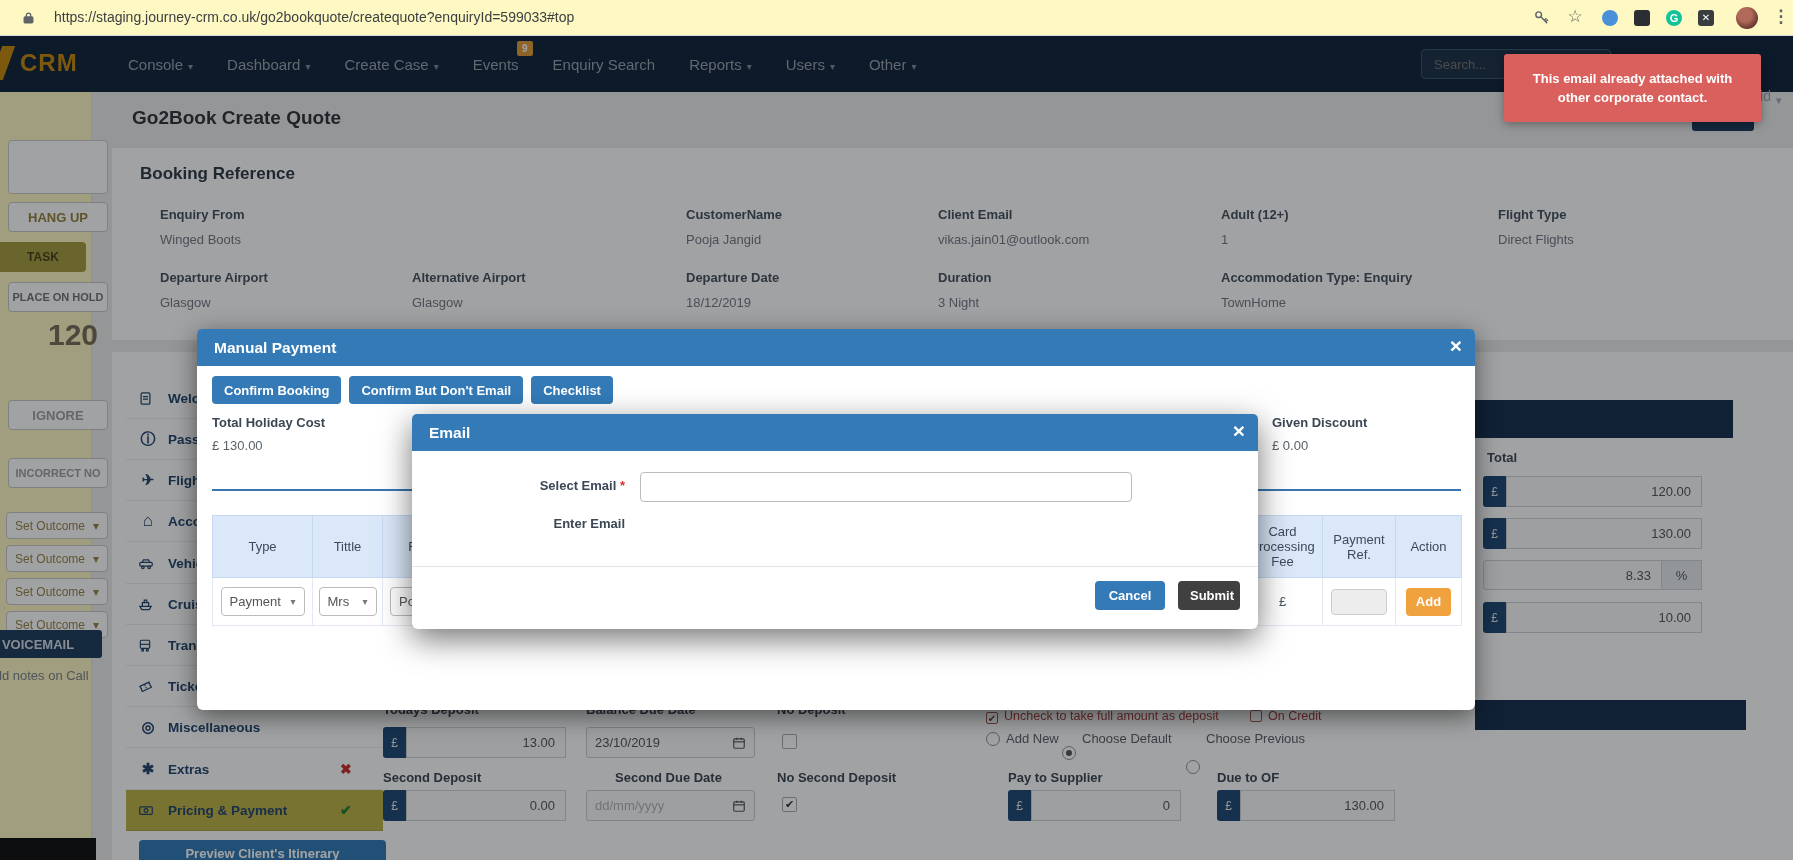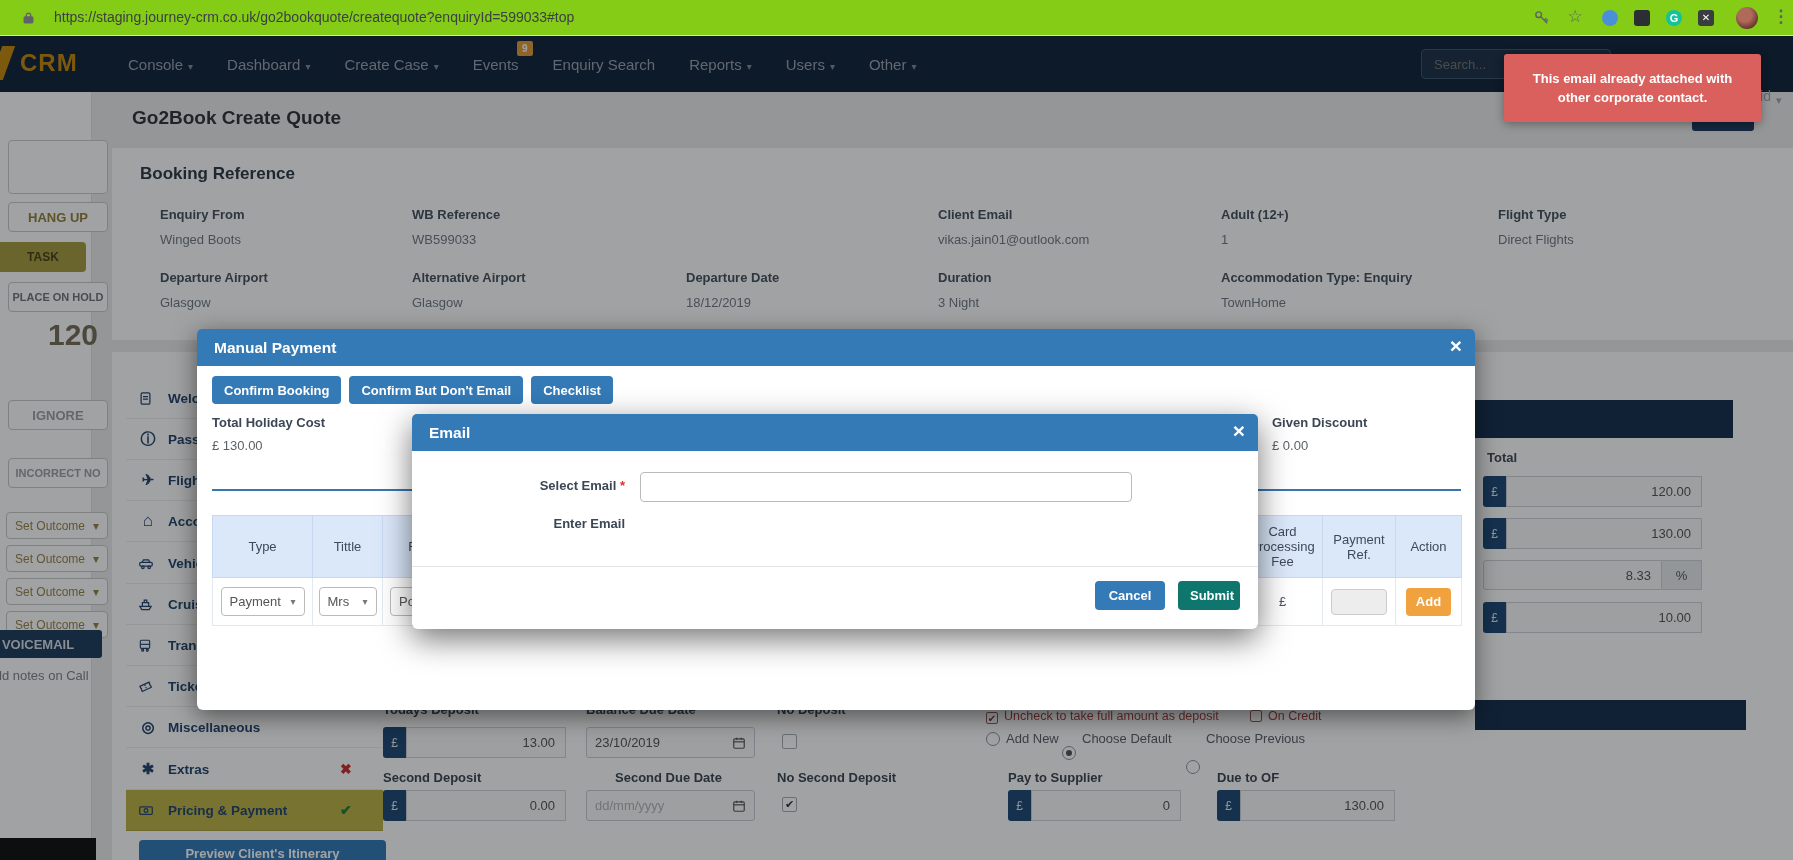--- a/index.html
+++ b/index.html
@@ -1,21 +1,21 @@
 <!DOCTYPE html>
 <html><head>
 <meta charset="utf-8">
 <style>
   * { margin:0; padding:0; box-sizing:border-box; }
   html,body { width:1793px; height:860px; overflow:hidden; font-family:"Liberation Sans", sans-serif; background:#ececec; }
   .abs { position:absolute; }
   #stage { position:relative; width:1793px; height:860px; overflow:hidden; }
 
   
-  #browser-bar { left:0; top:0; width:1793px; height:36px; background:#84cc16; border-bottom:1px solid #d8dade; z-index:40; }
+  #browser-bar { left:0; top:0; width:1793px; height:36px; background:#fef9c3; border-bottom:1px solid #d8dade; z-index:40; }
   #url-text { left:54px; top:9px; font-size:14px; color:#3c4043; }
   .chrome-ic { top:8px; width:18px; height:18px; color:#5f6368; font-size:17px; line-height:18px; text-align:center; }
   .ext-sq { top:10px; width:16px; height:16px; border-radius:3px; }
   #chrome-avatar { top:7px; width:22px; height:22px; border-radius:50%;
      background:radial-gradient(circle at 40% 35%, #b06a5a 0 35%, #6e3a32 70%, #46241f 100%); }
 
   
   #topnav { left:0; top:36px; width:1793px; height:56px; background:#10243a; z-index:1; }
   #logo-mark { left:-4px; top:10px; width:13px; height:34px; background:#c5890f; transform:skewX(-20deg); }
   #logo-text { left:20px; top:13px; font-size:24px; font-weight:bold; color:#c5890f; letter-spacing:1px; }
@@ -35,21 +35,21 @@
   #back-pill { left:1692px; top:112px; width:62px; height:19px; background:#1c3a5c; border-radius:3px; }
   #booking-panel { left:112px; top:148px; width:1681px; height:192px; background:#ffffff; }
   #booking-heading { left:28px; top:16px; font-size:17px; font-weight:bold; color:#2e3946; }
   .bf { position:absolute; width:240px; }
   .bf-l { font-size:13px; color:#46525f; font-weight:600; margin-bottom:10px; }
   .bf-v { font-size:13px; color:#707a85; }
 
   #main-panel { left:112px; top:352px; width:1681px; height:508px; background:#ffffff; }
 
   
-  #call-panel { left:0; top:92px; width:92px; height:768px; background:#ffffff; border-right:1px solid #e2e2e2; z-index:1;text-align:right; }
+  #call-panel { left:0; top:92px; width:92px; height:768px; background:#fef9c3; border-right:1px solid #e2e2e2; z-index:1;text-align:right; }
   .cp-btn { left:8px; width:100px; height:30px; border:1px solid #c9c9c9; border-radius:4px; background:#fff;
             display:flex; align-items:center; justify-content:center; font-weight:bold; }
   .cp-dd { left:6px; width:102px; height:27px; border:1px solid #c9c9c9; border-radius:4px; background:#fff;
            display:flex; align-items:center; justify-content:space-between; padding:0 8px; color:#97854a; font-size:12px; }
 
   
   .side-row { left:126px; width:257px; height:41px; background:#fff; border-bottom:1px solid #ededed;
               display:flex; align-items:center; padding-left:12px; color:#24466e; font-size:13.5px; font-weight:600; }
   .side-ic { width:20px; text-align:center; margin-right:10px; font-size:15px; color:#24466e; flex:0 0 20px; }
   .side-status { position:absolute; left:214px; font-weight:bold; font-size:14px; }
@@ -81,21 +81,21 @@
   #backdrop { left:0; top:36px; width:1793px; height:824px; background:rgba(8,10,14,0.38); z-index:5; }
 
   
   .modal { background:#fff; border-radius:6px; box-shadow:0 6px 24px rgba(0,0,0,0.5); }
   .modal-header { position:absolute; left:0; top:0; right:0; height:37px; background:#337ab7; border-radius:5px 5px 0 0;
                   display:flex; align-items:center; }
   .modal-title { margin-left:17px; color:#fff; font-size:15.5px; font-weight:bold; }
   .modal-close { position:absolute; right:13px; top:5px; color:#fff; font-size:21px; font-weight:bold; cursor:pointer; }
   .btn-blue { background:#337ab7; color:#fff; border:none; border-radius:4px; font-size:13px; font-weight:bold;
               font-family:"Liberation Sans", sans-serif; height:28px; padding:0 12px; cursor:pointer; }
-  .btn-orange { background:#0f766e; color:#fff; border:none; border-radius:4px; font-size:13px; font-weight:bold;
+  .btn-orange { background:#404040; color:#fff; border:none; border-radius:4px; font-size:13px; font-weight:bold;
                 font-family:"Liberation Sans", sans-serif; height:28px; padding:0 12px; cursor:pointer; }
   #manual-modal { left:197px; top:329px; width:1278px; height:381px; z-index:10; }
   #mm-actions { left:15px; top:47px; display:flex; gap:8px; }
   .mm-stat-l { font-size:13px; font-weight:bold; color:#3b4754; }
   .mm-stat-v { font-size:13px; color:#5a6268; }
   #mm-hr { left:15px; top:160px; width:1249px; border-top:2px solid #3776b2; }
 
   #mm-table { left:15px; top:186px; width:1249px; border-collapse:collapse; table-layout:fixed; }
   #mm-table th { background:#dbe8fa; border:1px solid #c6d9f1; color:#3d4a5c; font-size:13px; font-weight:normal;
                  height:62px; text-align:center; padding:2px 4px; }
@@ -172,23 +172,23 @@
 
   <div class="abs" id="page-title">Go2Book Create Quote</div>
   <div class="abs" id="back-pill"></div>
 
   <div class="abs" id="booking-panel">
     <div class="abs" id="booking-heading">Booking Reference</div>
     <div class="bf" style="left:48px;  top:59px;">
         <div class="bf-l">Enquiry From</div>
         <div class="bf-v">Winged Boots</div>
       </div>
-    <div class="bf" style="left:300px; top:59px;">
-        <div class="bf-l">WB Reference</div>
-        <div class="bf-v">WB599033</div>
+    <div class="bf" style="left:574px; top:59px;">
+        <div class="bf-l">CustomerName</div>
+        <div class="bf-v">Pooja Jangid</div>
       </div>
     <div class="bf" style="left:826px; top:59px;">
         <div class="bf-l">Client Email</div>
         <div class="bf-v">vikas.jain01@outlook.com</div>
       </div>
     <div class="bf" style="left:1109px;top:59px;">
         <div class="bf-l">Adult (12+)</div>
         <div class="bf-v">1</div>
       </div>
     <div class="bf" style="left:1386px;top:59px;">

